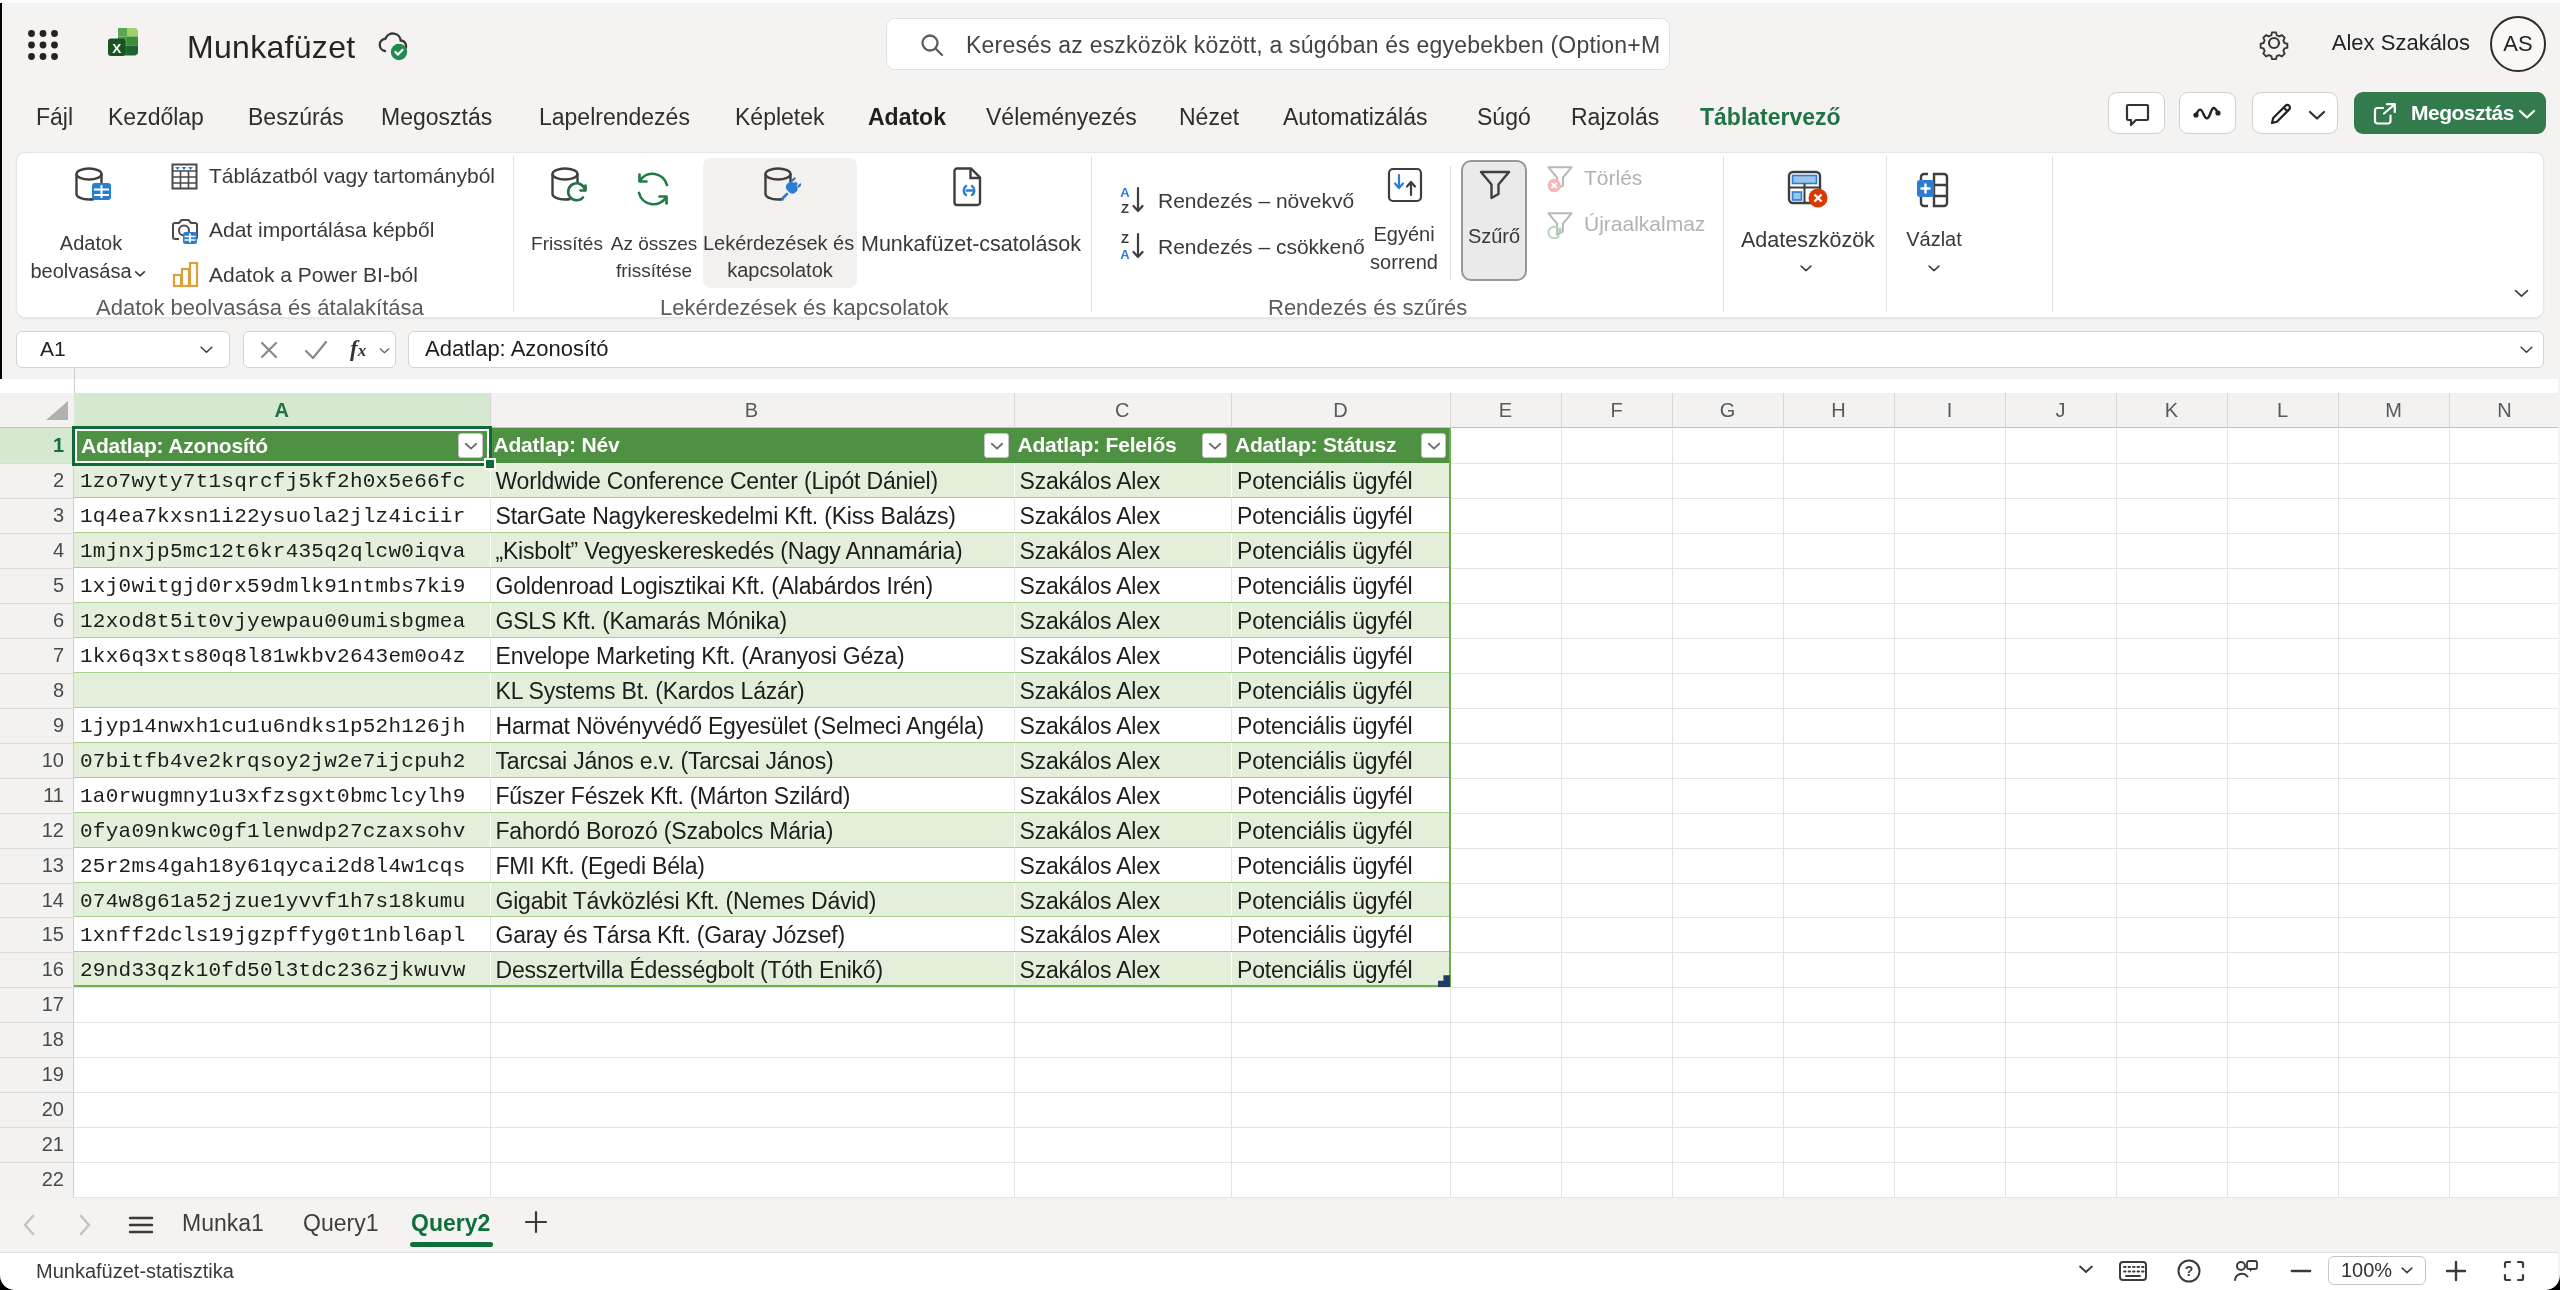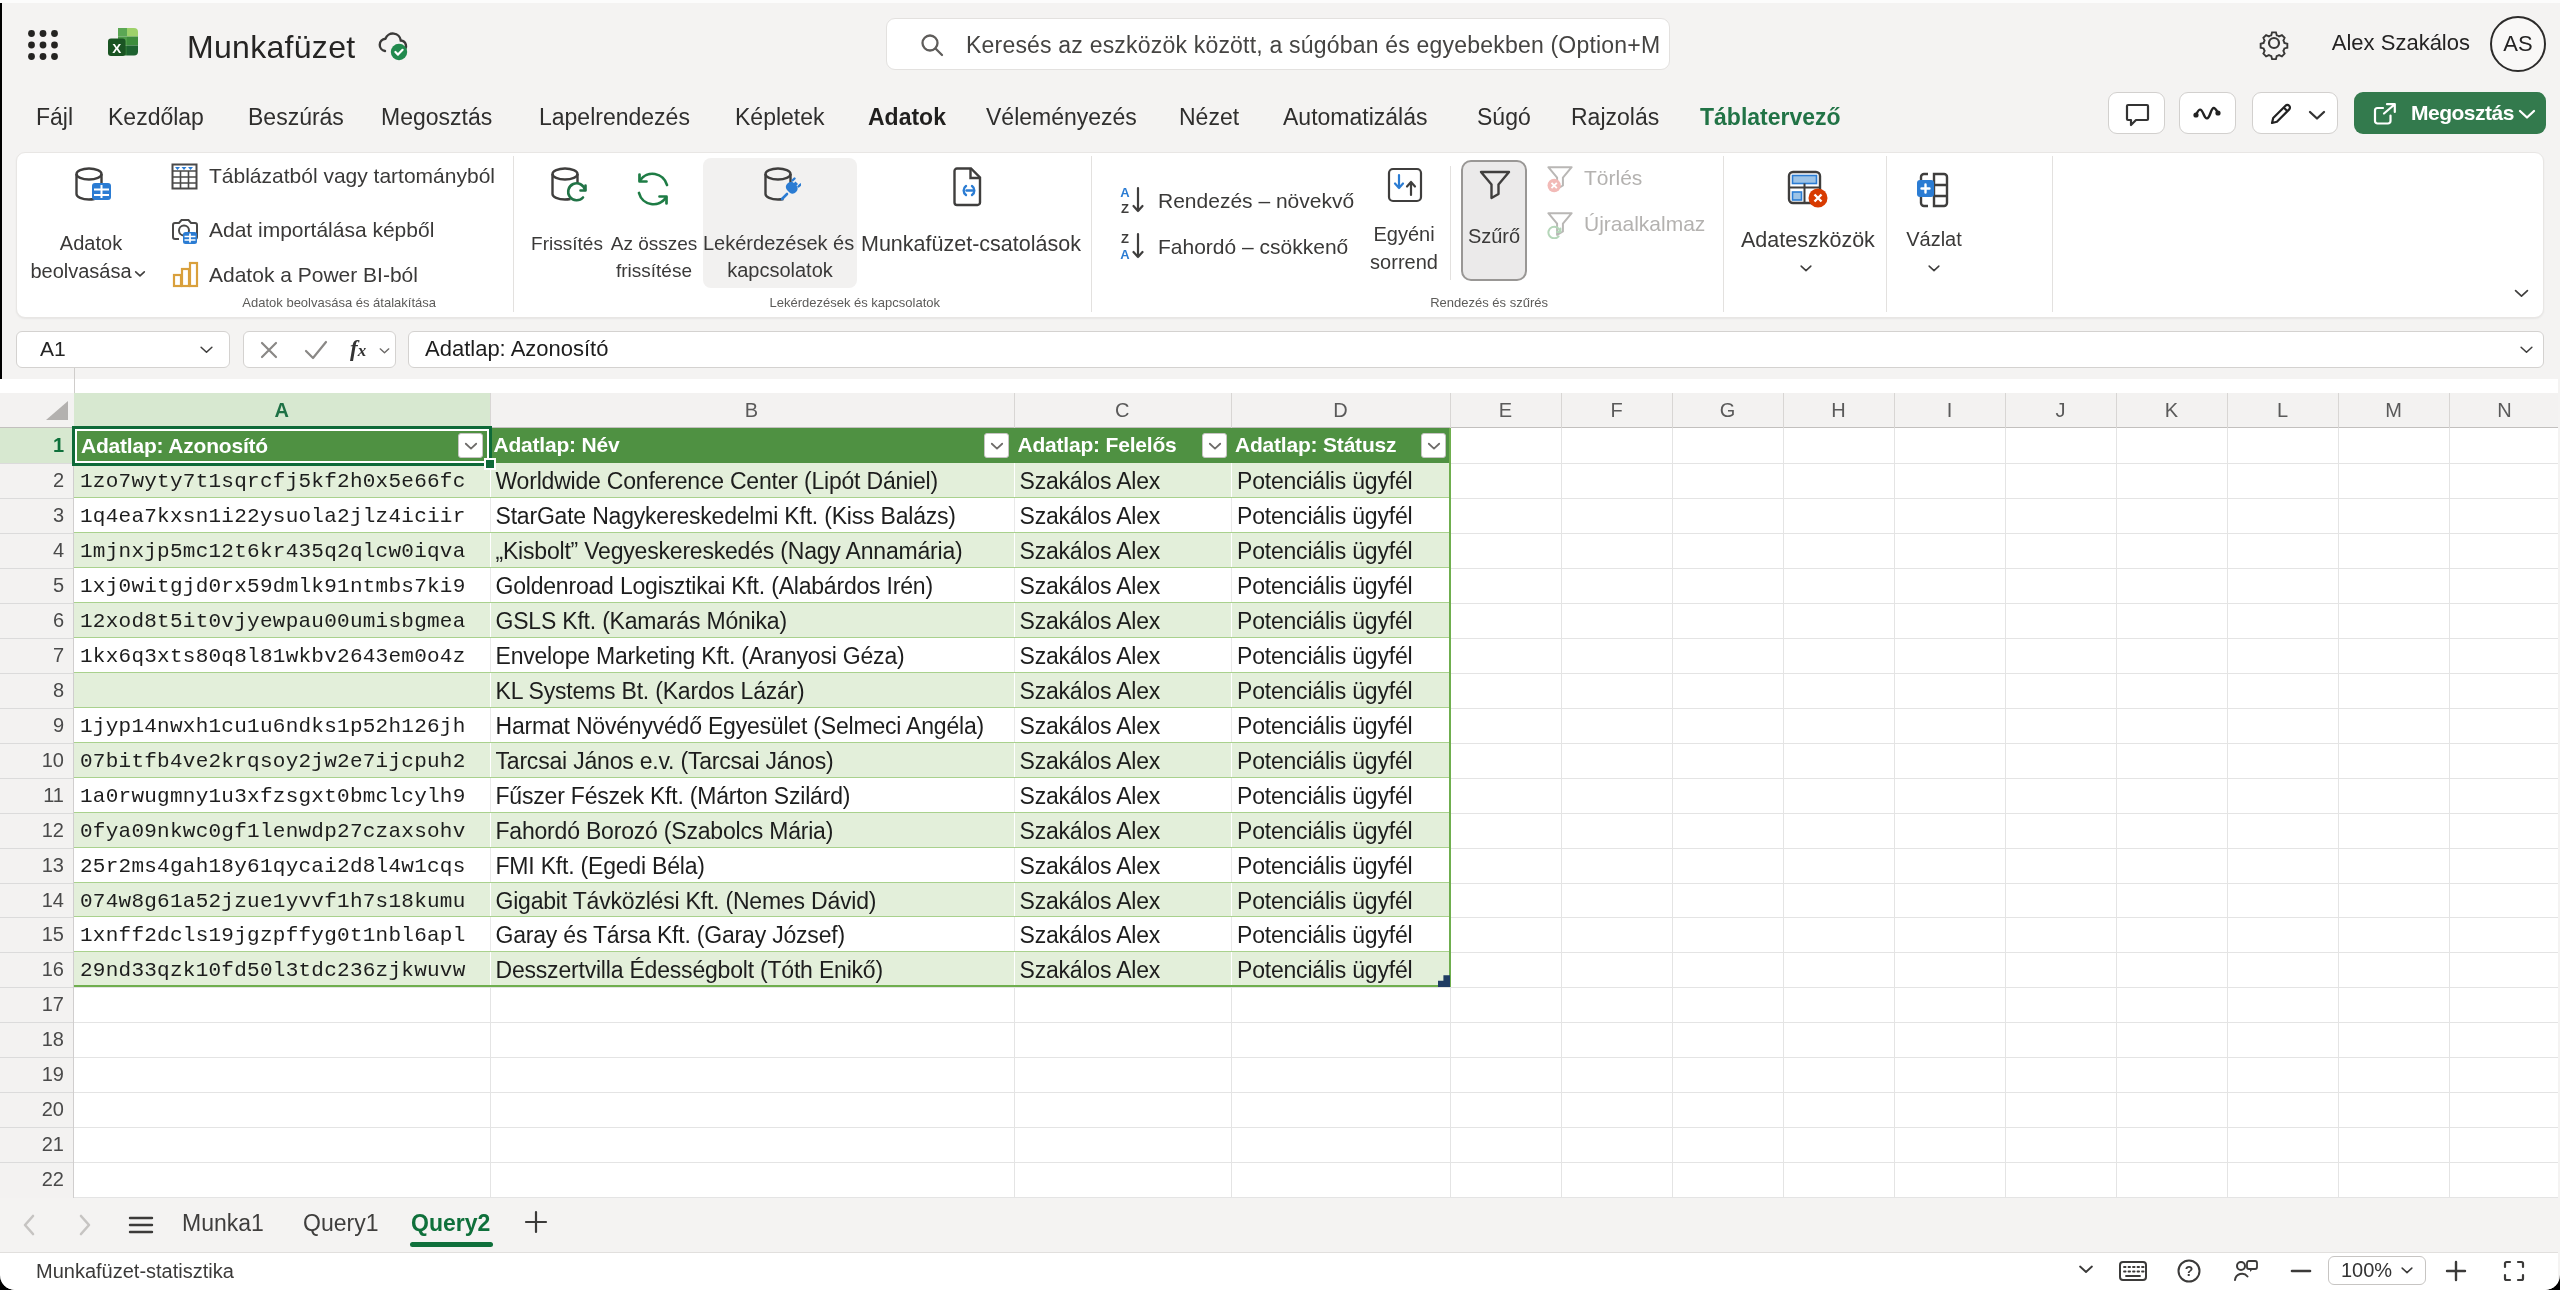--- a/index.html
+++ b/index.html
@@ -1,21 +1,21 @@
 <!DOCTYPE html>
 <html><head><meta charset="utf-8">
 <style>
   * { margin:0; padding:0; box-sizing:border-box; }
   html,body { width:2560px; height:1290px; overflow:hidden; }
   body { background:#000; font-family:"Liberation Sans", sans-serif; }
   .abs { position:absolute; }
   #win { position:absolute; left:0; top:0; width:2560px; height:1290px;
          background:#f4f3f2; border-radius:0 0 15px 15px; overflow:hidden; }
   .mitem { position:absolute; top:0; height:65px; line-height:65px; font-size:23px; color:#2f2e2d; }
-  .glabel { position:absolute; font-size:13px; color:#5c5b59; text-align:right; white-space:nowrap; }
+  .glabel { position:absolute; font-size:22px; color:#5c5b59; text-align:left; white-space:nowrap; }
   .gdiv { position:absolute; width:1px; background:#e3e1df; top:156px; height:156px; }
   .bigtxt { position:absolute; text-align:center; font-size:20px; color:#3a3938; white-space:nowrap; }
   .rtext { position:absolute; font-size:21px; color:#3a3938; white-space:nowrap; }
   .fbox { position:absolute; top:331px; height:37px; background:#fff; border:1px solid #d4d2d0; border-radius:6px; }
   .cletter { position:absolute; height:35px; line-height:35px; text-align:center; font-size:20px; color:#5a5a5a; top:393px;}
   .rnum { position:absolute; right:9px; font-size:20px; color:#4a4a4a; }
   .vline { position:absolute; width:1px; background:#e4e4e4; }
   .hline { position:absolute; height:1px; background:#e4e4e4; }
   .cell { position:absolute; font-size:23px; letter-spacing:-0.2px; color:#1d1d1d; line-height:34px; padding-left:6px;
           white-space:nowrap; overflow:hidden; }
@@ -209,21 +209,21 @@
       <text x="5" y="11" font-size="13" font-weight="bold" fill="#2b7cd3" text-anchor="middle" font-family="Liberation Sans">A</text>
       <text x="5" y="27" font-size="13" font-weight="bold" fill="#3f3e3d" text-anchor="middle" font-family="Liberation Sans">Z</text>
       <path d="M18 2 v23 m0 0 l-4.5-5 m4.5 5 l4.5-5" fill="none" stroke="#3f3e3d" stroke-width="2.2" stroke-linecap="round" stroke-linejoin="round"></path>
     </svg>
 <div class="rtext" style="left:1158px;top:189px;">Rendezés – növekvő</div>
 <svg class="abs" style="left:1120px;top:232px" width="26" height="30" viewBox="0 0 26 30">
       <text x="5" y="11" font-size="13" font-weight="bold" fill="#3f3e3d" text-anchor="middle" font-family="Liberation Sans">Z</text>
       <text x="5" y="27" font-size="13" font-weight="bold" fill="#2b7cd3" text-anchor="middle" font-family="Liberation Sans">A</text>
       <path d="M18 2 v23 m0 0 l-4.5-5 m4.5 5 l4.5-5" fill="none" stroke="#3f3e3d" stroke-width="2.2" stroke-linecap="round" stroke-linejoin="round"></path>
     </svg>
-<div class="rtext" style="left:1158px;top:235px;">Fahordó – csökkenő</div>
+<div class="rtext" style="left:1158px;top:235px;">Rendezés – csökkenő</div>
 <svg class="abs" style="left:1387px;top:167px" width="36" height="36" viewBox="0 0 36 36">
       <rect x="2" y="2" width="32" height="32" rx="4" fill="none" stroke="#3f3e3d" stroke-width="2.2"></rect>
       <path d="M12 8 v13 m0 0 l-4-4.5 m4 4.5 l4-4.5" fill="none" stroke="#2b7cd3" stroke-width="2.2" stroke-linecap="round" stroke-linejoin="round"></path>
       <path d="M24 28 v-13 m0 0 l-4 4.5 m4-4.5 l4 4.5" fill="none" stroke="#3f3e3d" stroke-width="2.2" stroke-linecap="round" stroke-linejoin="round"></path>
     </svg>
 <div class="bigtxt" style="left:1344px;top:223px;width:120px;">Egyéni</div>
 <div class="bigtxt" style="left:1344px;top:251px;width:120px;">sorrend</div>
 <div class="abs" style="left:1450px;top:166px;width:1px;height:114px;background:#e3e1df;"></div>
 <div class="abs" style="left:1461px;top:160px;width:66px;height:121px;background:#ebeaea;border:2px solid #999795;border-radius:10px;"></div>
 <svg class="abs" style="left:1477px;top:167px" width="36" height="36" viewBox="0 0 36 36">

